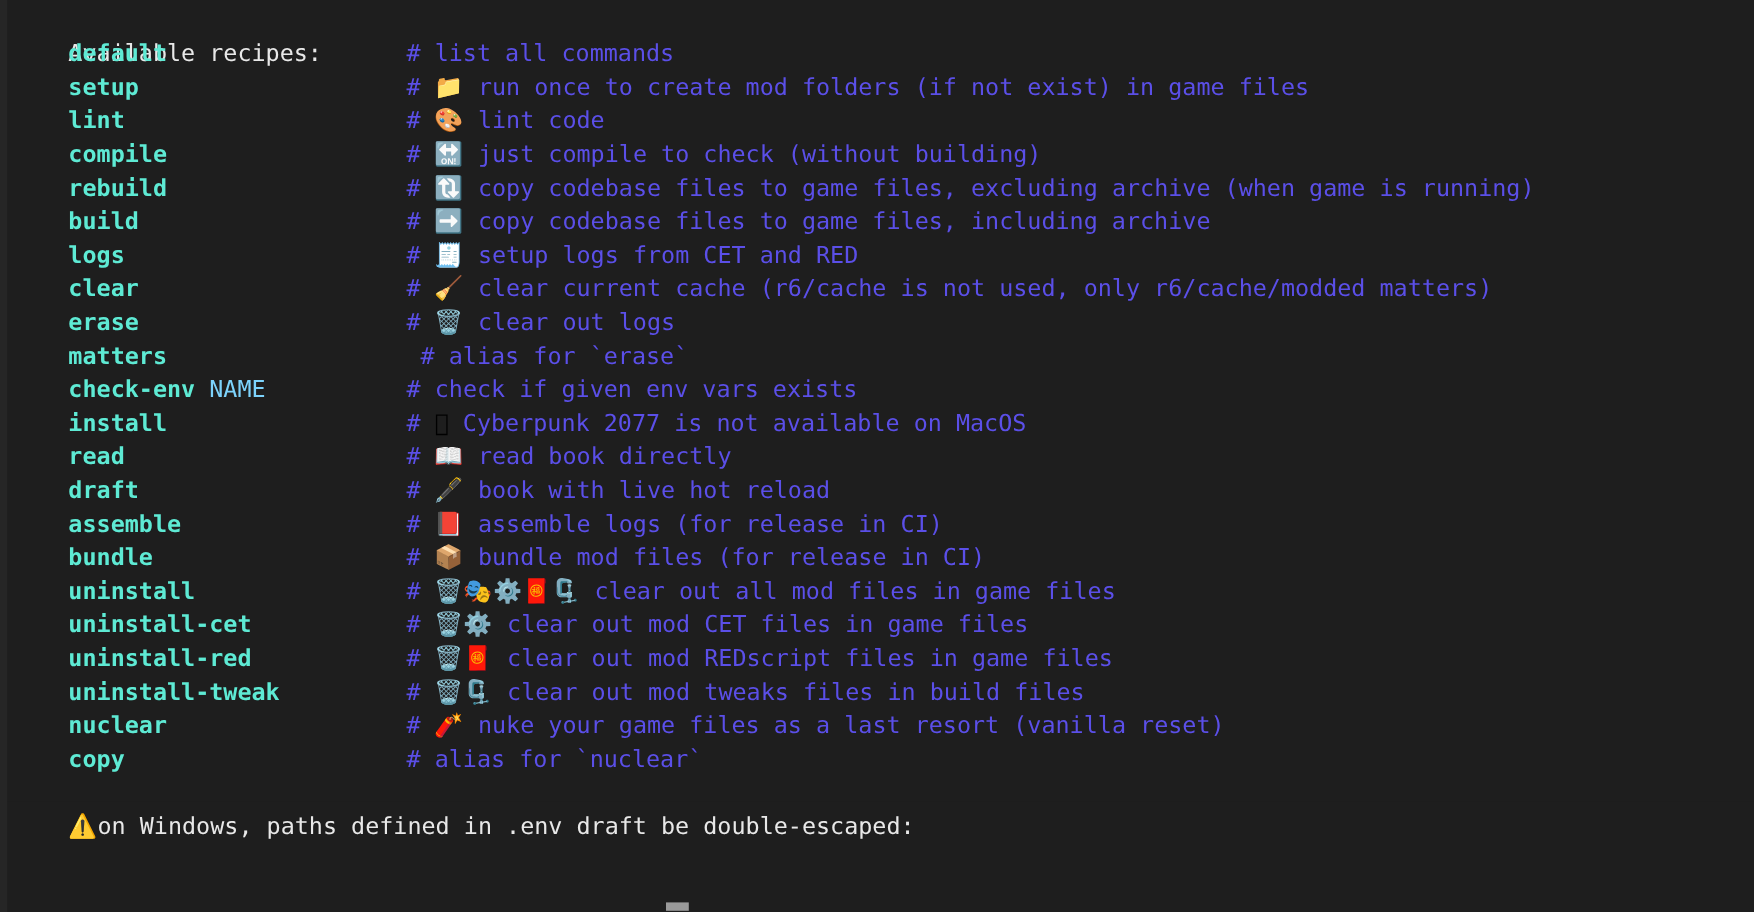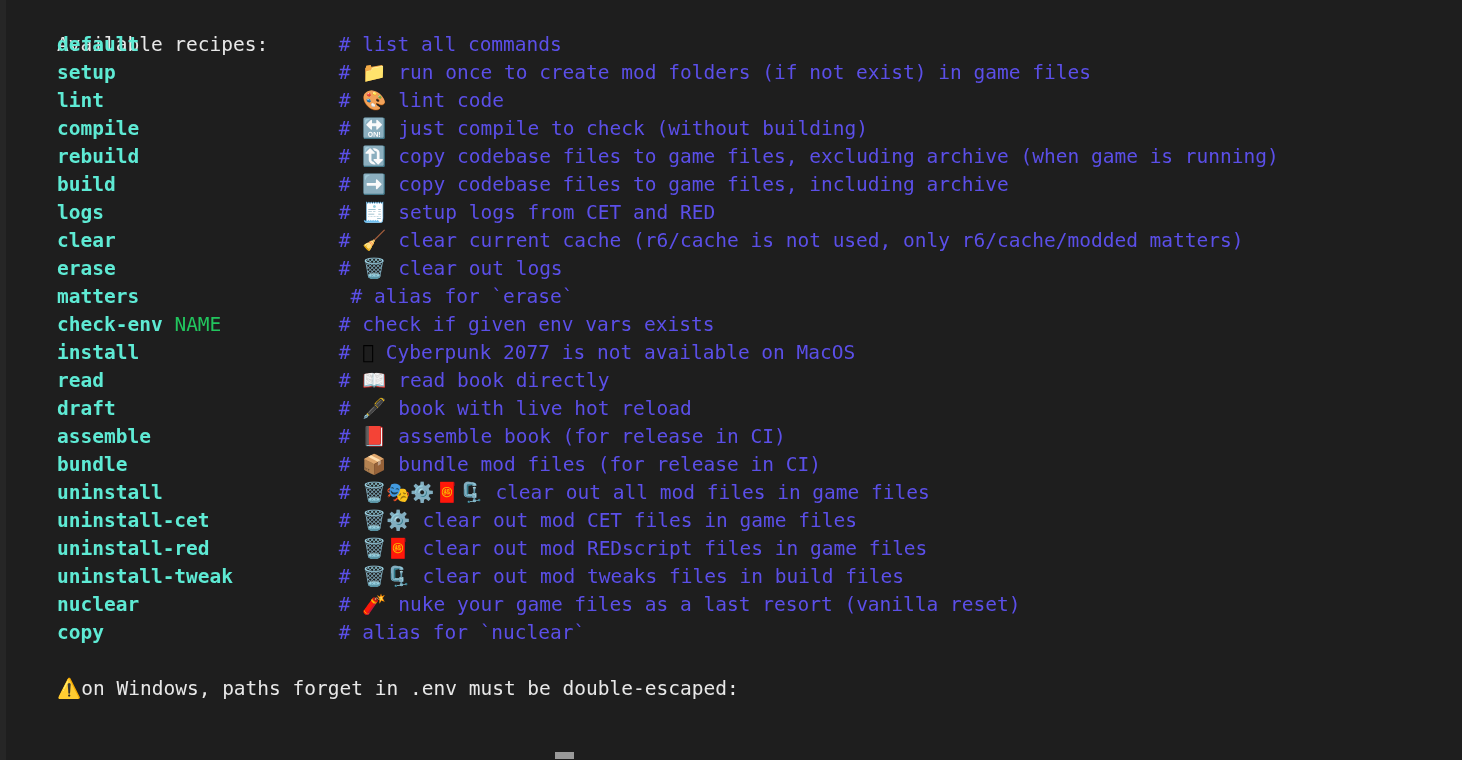--- a/index.html
+++ b/index.html
@@ -37,21 +37,21 @@
     font-size: 19.5px;
     letter-spacing: 0px;
     position: relative;
     z-index: 2;
     padding-left: 10px;
     box-sizing: border-box;
   }
   .fg      { color: #e8e8e8; }
   .cmd     { color: #5eead4; font-weight: 700; }
   .comment { color: #5b4fe8; }
-  .param   { color: #22c55e; text-align: center; }
+  .param   { color: #7dd3fc; text-align: center; }
   .warn-text { color: #e8e8e8; }
 
   .emoji {
     font-family: "DejaVu Sans", sans-serif;
     font-weight: normal;
   }
 
   
   #cursor {
     position: absolute;
@@ -81,32 +81,32 @@
       <div class="line"><span class="cmd">    </span><span class="cmd">rebuild</span><span>                 </span><span class="comment"># </span><span class="emoji">🔃</span><span> </span><span class="comment">copy codebase files to game files, excluding archive (when game is running)</span></div>
       <div class="line"><span class="cmd">    </span><span class="cmd">build</span><span>                   </span><span class="comment"># </span><span class="emoji">➡️</span><span> </span><span class="comment">copy codebase files to game files, including archive</span></div>
       <div class="line"><span class="cmd">    </span><span class="cmd">logs</span><span>                    </span><span class="comment"># </span><span class="emoji">🧾</span><span> </span><span class="comment">setup logs from CET and RED</span></div>
       <div class="line"><span class="cmd">    </span><span class="cmd">clear</span><span>                   </span><span class="comment"># </span><span class="emoji">🧹</span><span> </span><span class="comment">clear current cache (r6/cache is not used, only r6/cache/modded matters)</span></div>
       <div class="line"><span class="cmd">    </span><span class="cmd">erase</span><span>                   </span><span class="comment"># </span><span class="emoji">🗑️</span><span> </span><span class="comment">clear out logs</span></div>
       <div class="line"><span class="cmd">    </span><span class="cmd">matters</span><span>                  </span><span class="comment"># </span><span class="comment">alias for `erase`</span></div>
       <div class="line"><span class="cmd">    </span><span class="cmd">check-env</span><span class="cmd"> </span><span class="param">NAME</span><span>          </span><span class="comment"># </span><span class="comment">check if given env vars exists</span></div>
       <div class="line"><span class="cmd">    </span><span class="cmd">install</span><span>                 </span><span class="comment"># </span><span class="emoji"></span><span> </span><span class="comment">Cyberpunk 2077 is not available on MacOS</span></div>
       <div class="line"><span class="cmd">    </span><span class="cmd">read</span><span>                    </span><span class="comment"># </span><span class="emoji">📖</span><span> </span><span class="comment">read book directly</span></div>
       <div class="line"><span class="cmd">    </span><span class="cmd">draft</span><span>                   </span><span class="comment"># </span><span class="emoji">🖋️</span><span> </span><span class="comment">book with live hot reload</span></div>
-      <div class="line"><span class="cmd">    </span><span class="cmd">assemble</span><span>                </span><span class="comment"># </span><span class="emoji">📕</span><span> </span><span class="comment">assemble book (for release in CI)</span></div>
+      <div class="line"><span class="cmd">    </span><span class="cmd">assemble</span><span>                </span><span class="comment"># </span><span class="emoji">📕</span><span> </span><span class="comment">assemble logs (for release in CI)</span></div>
       <div class="line"><span class="cmd">    </span><span class="cmd">bundle</span><span>                  </span><span class="comment"># </span><span class="emoji">📦</span><span> </span><span class="comment">bundle mod files (for release in CI)</span></div>
       <div class="line"><span class="cmd">    </span><span class="cmd">uninstall</span><span>               </span><span class="comment"># </span><span class="emoji">🗑️🎭⚙️🧧🗜️</span><span> </span><span class="comment">clear out all mod files in game files</span></div>
       <div class="line"><span class="cmd">    </span><span class="cmd">uninstall-cet</span><span>           </span><span class="comment"># </span><span class="emoji">🗑️⚙️</span><span> </span><span class="comment">clear out mod CET files in game files</span></div>
       <div class="line"><span class="cmd">    </span><span class="cmd">uninstall-red</span><span>           </span><span class="comment"># </span><span class="emoji">🗑️🧧</span><span> </span><span class="comment">clear out mod REDscript files in game files</span></div>
       <div class="line"><span class="cmd">    </span><span class="cmd">uninstall-tweak</span><span>         </span><span class="comment"># </span><span class="emoji">🗑️🗜️</span><span> </span><span class="comment">clear out mod tweaks files in build files</span></div>
       <div class="line"><span class="cmd">    </span><span class="cmd">nuclear</span><span>                 </span><span class="comment"># </span><span class="emoji">🧨</span><span> </span><span class="comment">nuke your game files as a last resort (vanilla reset)</span></div>
       <div class="line"><span class="cmd">    </span><span class="cmd">copy</span><span>                    </span><span class="comment"># </span><span class="comment">alias for `nuclear`</span></div>
     </div>
 
   <div class="line">
-    <span class="emoji">⚠️</span><span class="warn-text">on Windows, paths forget in .env must be double-escaped:</span>
+    <span class="emoji">⚠️</span><span class="warn-text">on Windows, paths defined in .env draft be double-escaped:</span>
   </div>
 
   <div class="line">
     
   </div>
 
   <div id="cursor"></div>
 </div>
 
 </body></html>

